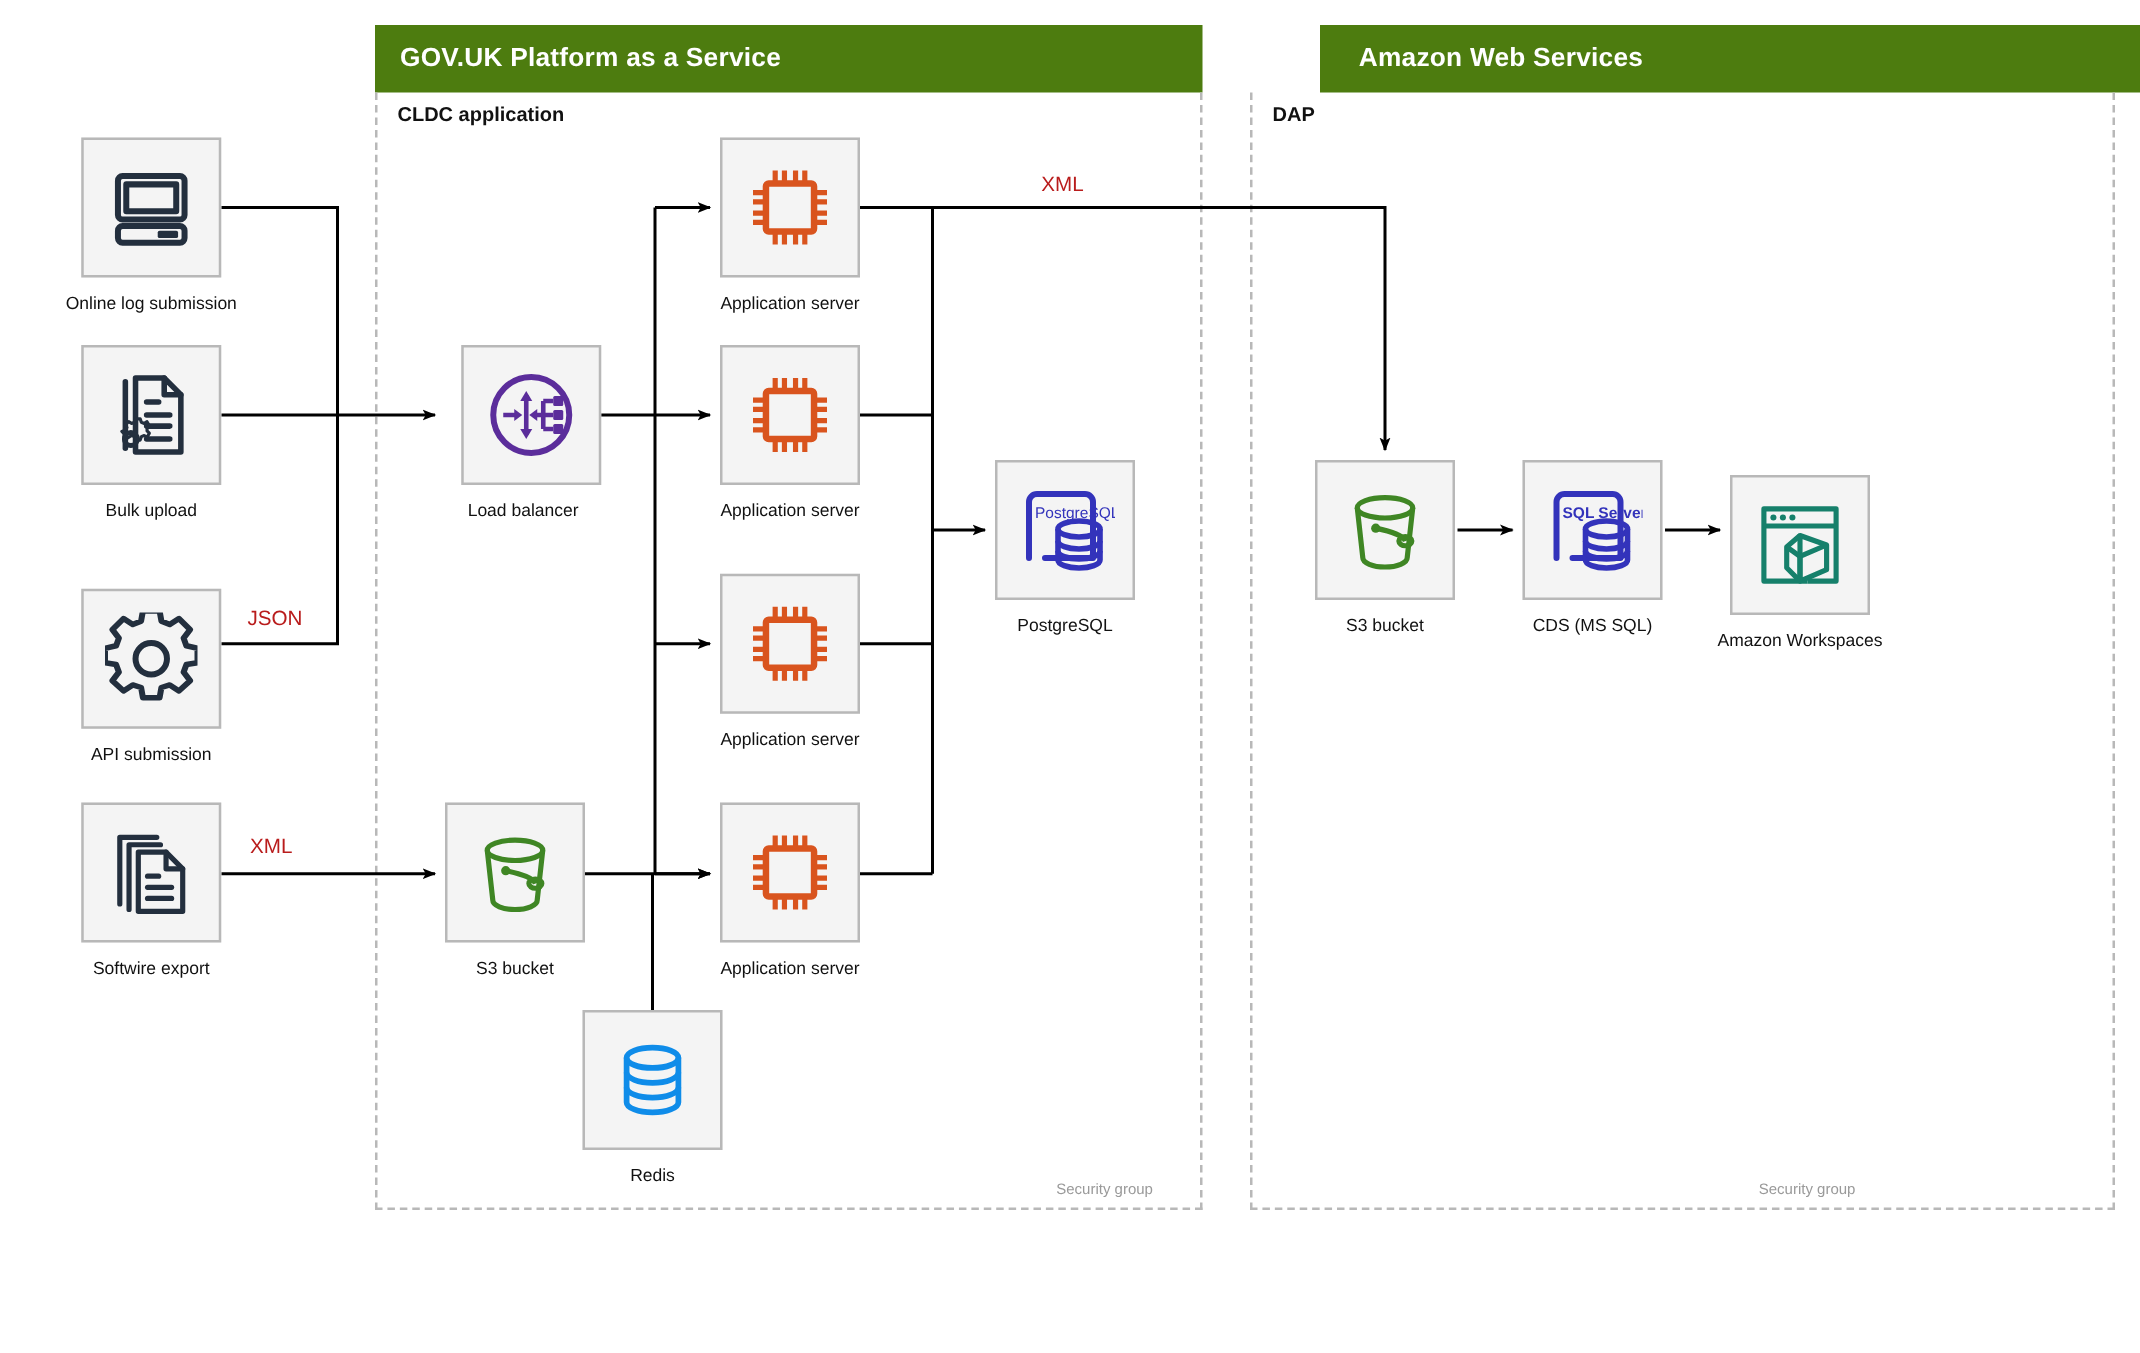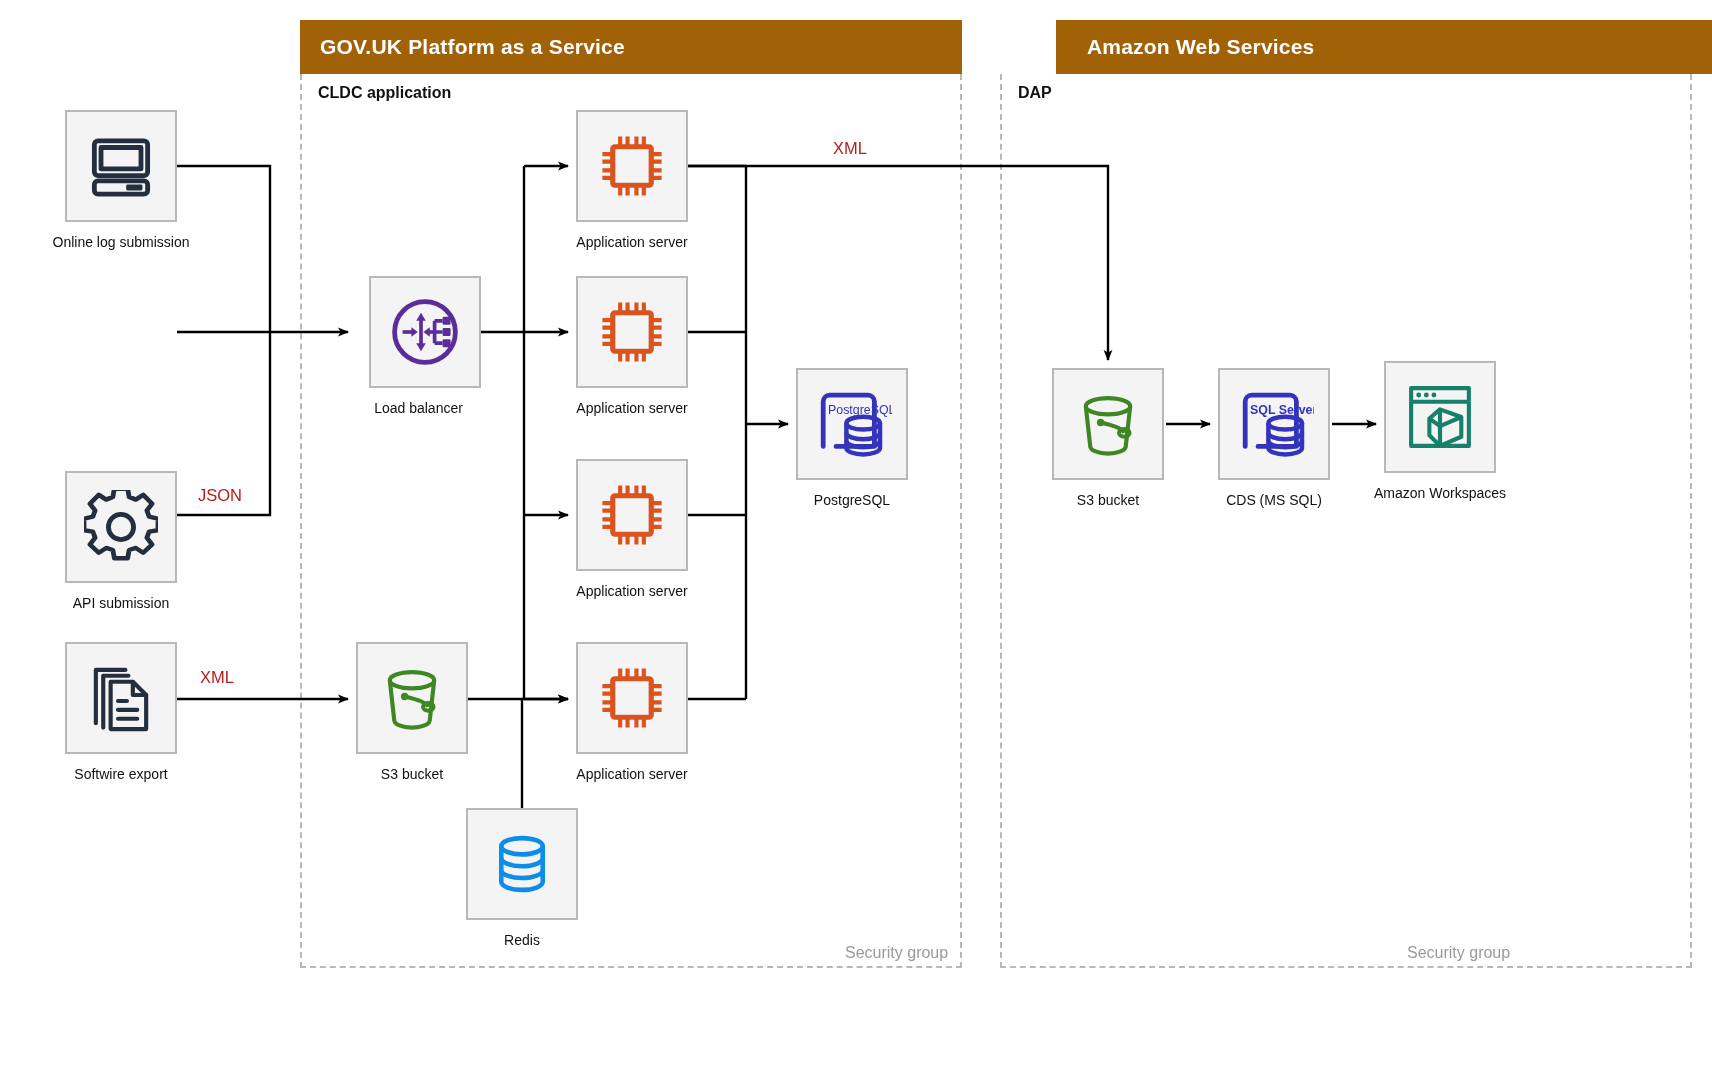--- a/index.html
+++ b/index.html
@@ -1,25 +1,25 @@
 <!DOCTYPE html>
 <html><head>
 <meta charset="utf-8">
 <style>
   html,body{margin:0;padding:0;background:#ffffff;}
   body{width:1712px;height:1082px;font-family:"Liberation Sans",sans-serif;overflow:hidden;}
   #stage{position:relative;width:1712px;height:1082px;background:#fff;}
   svg.layer{position:absolute;left:0;top:0;width:1712px;height:1082px;}
 
-  .grp-header{position:absolute;background:#a16207;display:flex;align-items:center;text-align:right;}
+  .grp-header{position:absolute;background:#4d7c0f;display:flex;align-items:center;text-align:right;}
   .grp-header span{color:#ffffff;font-weight:bold;font-size:21px;letter-spacing:.2px;padding-left:20px;}
 
   .grp-box{position:absolute;border:2px dashed #b8b8b8;box-sizing:border-box;background:transparent;}
   .grp-sub{position:absolute;font-weight:bold;font-size:16px;color:#111;text-align:center;}
-  .grp-sec{position:absolute;font-size:16px;color:#9a9a9a;}
+  .grp-sec{position:absolute;font-size:12px;color:#9a9a9a;}
 
   .node{position:absolute;}
   .node .tile{width:112px;height:112px;background:#f4f4f4;border:2px solid #b8b8b8;box-sizing:border-box;
               display:flex;align-items:center;justify-content:center;}
   .node .cap{position:absolute;left:50%;transform:translateX(-50%);top:124px;white-space:nowrap;
              font-size:14px;color:#111;text-align:center;}
   .edge-label{position:absolute;font-size:16.5px;color:#b91c1c;white-space:nowrap;}
 </style>
 </head>
 <body>
@@ -92,20 +92,40 @@
           <rect x="14" y="16" width="72" height="47" rx="5"></rect>
           <rect x="23" y="25" width="54" height="29"></rect>
           <rect x="14" y="70" width="72" height="18" rx="5"></rect>
         </g>
         <rect x="57" y="75" width="22" height="8" rx="2" fill="#232F3E"></rect>
       </svg>
     </div>
     <div class="cap">Online log submission</div>
   </div>
 
+  <div class="node" style="left:65px;top:276px;">
+    <div class="tile">
+      <svg width="74" height="74" viewBox="0 0 100 100">
+        <g fill="none" stroke="#232F3E" stroke-width="6" stroke-linejoin="round" stroke-linecap="round">
+          <path d="M22,14 V86"></path>
+          <path d="M33,10 H64 L82,28 V90 H33 Z"></path>
+          <path d="M64,10 V28 H82"></path>
+          <path d="M45,36 H58"></path>
+          <path d="M45,50 H70"></path>
+          <path d="M45,62 H70"></path>
+          <path d="M45,76 H70"></path>
+        </g>
+        <g fill="none" stroke="#232F3E" stroke-width="5.5" stroke-linejoin="round">
+          <path d="M25,62 l6,-2 l3,-5 l-3,-5 l6,-5 l5,3 l5,-2 l2,-6 l8,0 l2,6 l5,2 l5,-3 l4,7 l-4,4 l0,5 l4,4 l-4,7 l-5,-3 l-5,2 l-2,6 l-8,0 l-2,-6 l-5,-2 l-6,4 Z" transform="translate(-6,12) scale(0.62) translate(14,28)"></path>
+          <circle cx="28" cy="76" r="7"></circle>
+        </g>
+      </svg>
+    </div>
+    <div class="cap">Bulk upload</div>
+  </div>
 
   <div class="node" style="left:65px;top:459px;margin-top:12px;">
     <div class="tile">
       <svg width="74" height="74" viewBox="0 0 100 100">
         <g fill="none" stroke="#232F3E" stroke-width="6.5" stroke-linejoin="round">
           <path d="M41,9 H59 L61,21 L70,25 L80,18 L92,31 L85,41 L88,50 L100,53 V70 L88,72 L85,81 L92,91 L80,103 L70,96 L61,99 L59,111 H41 L39,99 L30,96 L20,103 L8,91 L15,81 L12,72 L0,70 V53 L12,50 L15,41 L8,31 L20,18 L30,25 L39,21 Z" transform="translate(0,-10) scale(1,0.92)"></path>
           <circle cx="50" cy="50" r="17"></circle>
         </g>
       </svg>
     </div>
@@ -282,21 +302,21 @@
           <ellipse cx="64" cy="49" rx="21" ry="8"></ellipse>
           <path d="M43,49 V80 a21,8 0 0,0 42,0 V49"></path>
           <path d="M43,61 a21,8 0 0,0 42,0"></path>
           <path d="M43,71 a21,8 0 0,0 42,0"></path>
         </g>
       </svg>
     </div>
     <div class="cap">CDS (MS SQL)</div>
   </div>
 
-  <div class="node" style="left:1384px;top:361px;text-decoration:underline;">
+  <div class="node" style="left:1384px;top:380px;text-decoration:underline;">
     <div class="tile">
       <svg width="76" height="76" viewBox="0 0 100 100">
         <g fill="none" stroke="#16806B" stroke-width="5.4" stroke-linejoin="round">
           <path d="M12,30 V88 H58"></path>
           <path d="M12,30 V12 H88 V30"></path>
           <path d="M12,30 H88"></path>
           <path d="M88,30 V88 H58"></path>
         </g>
         <g fill="#16806B">
           <circle cx="22" cy="21" r="3.2"></circle>

